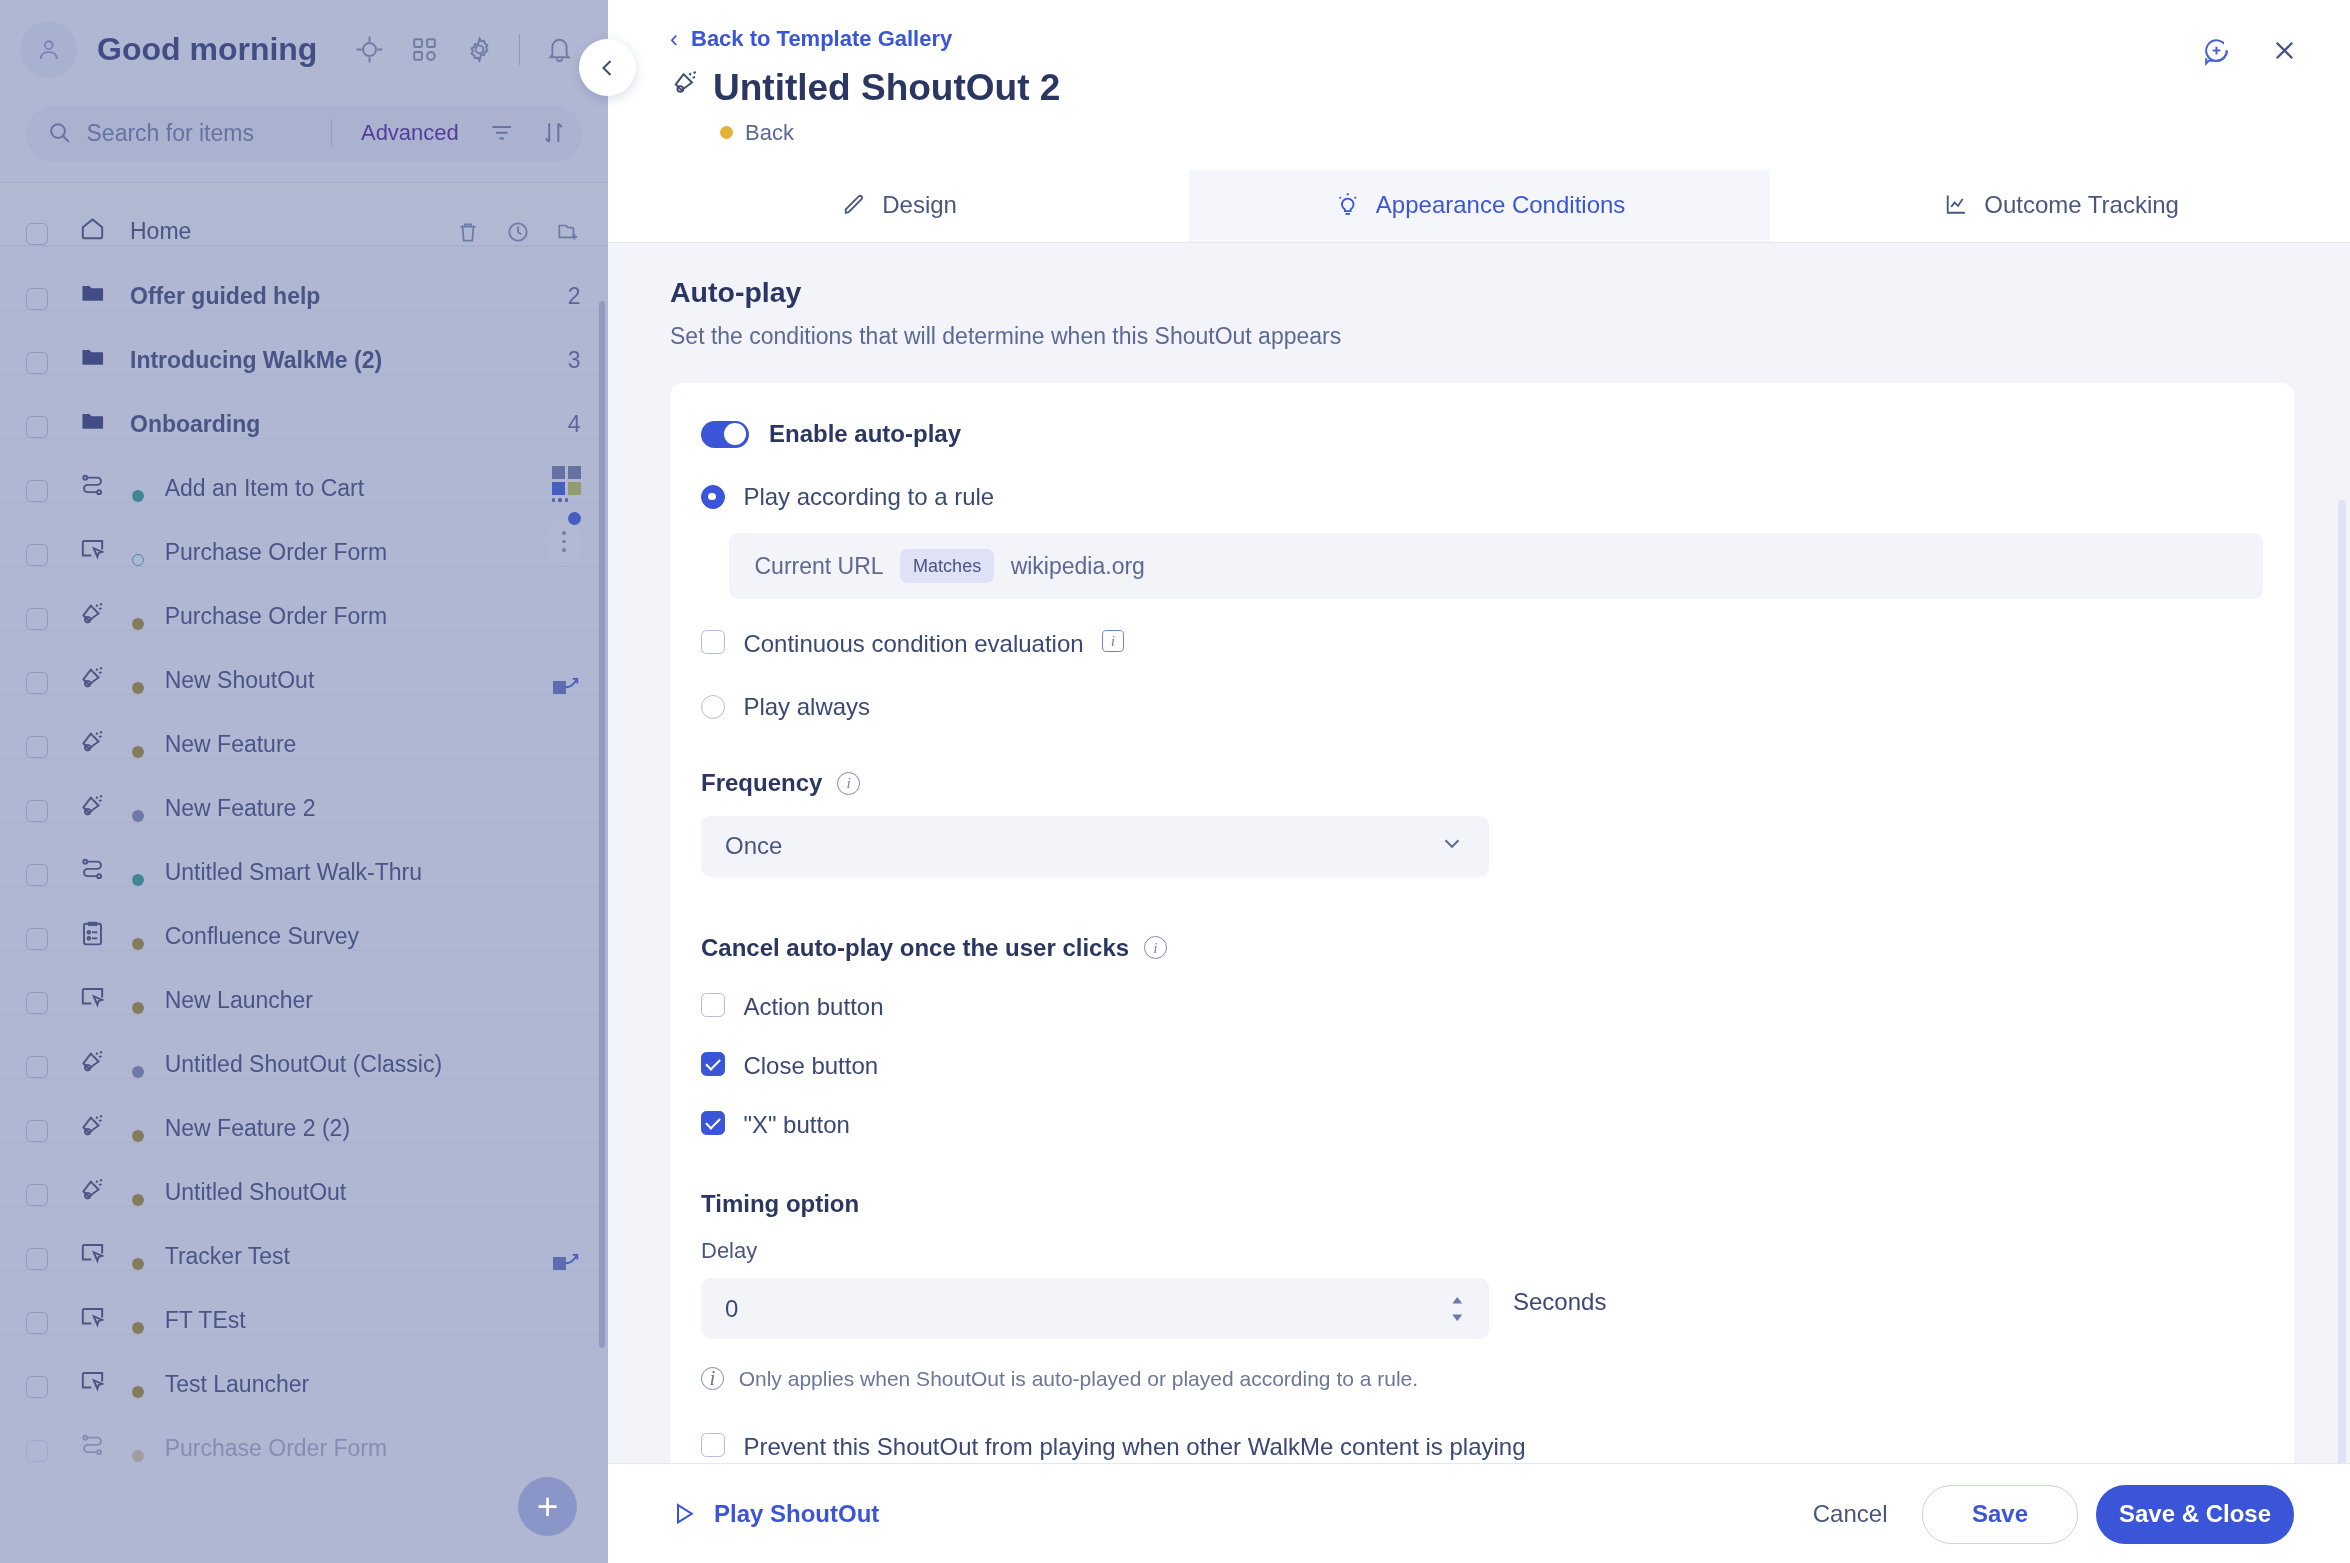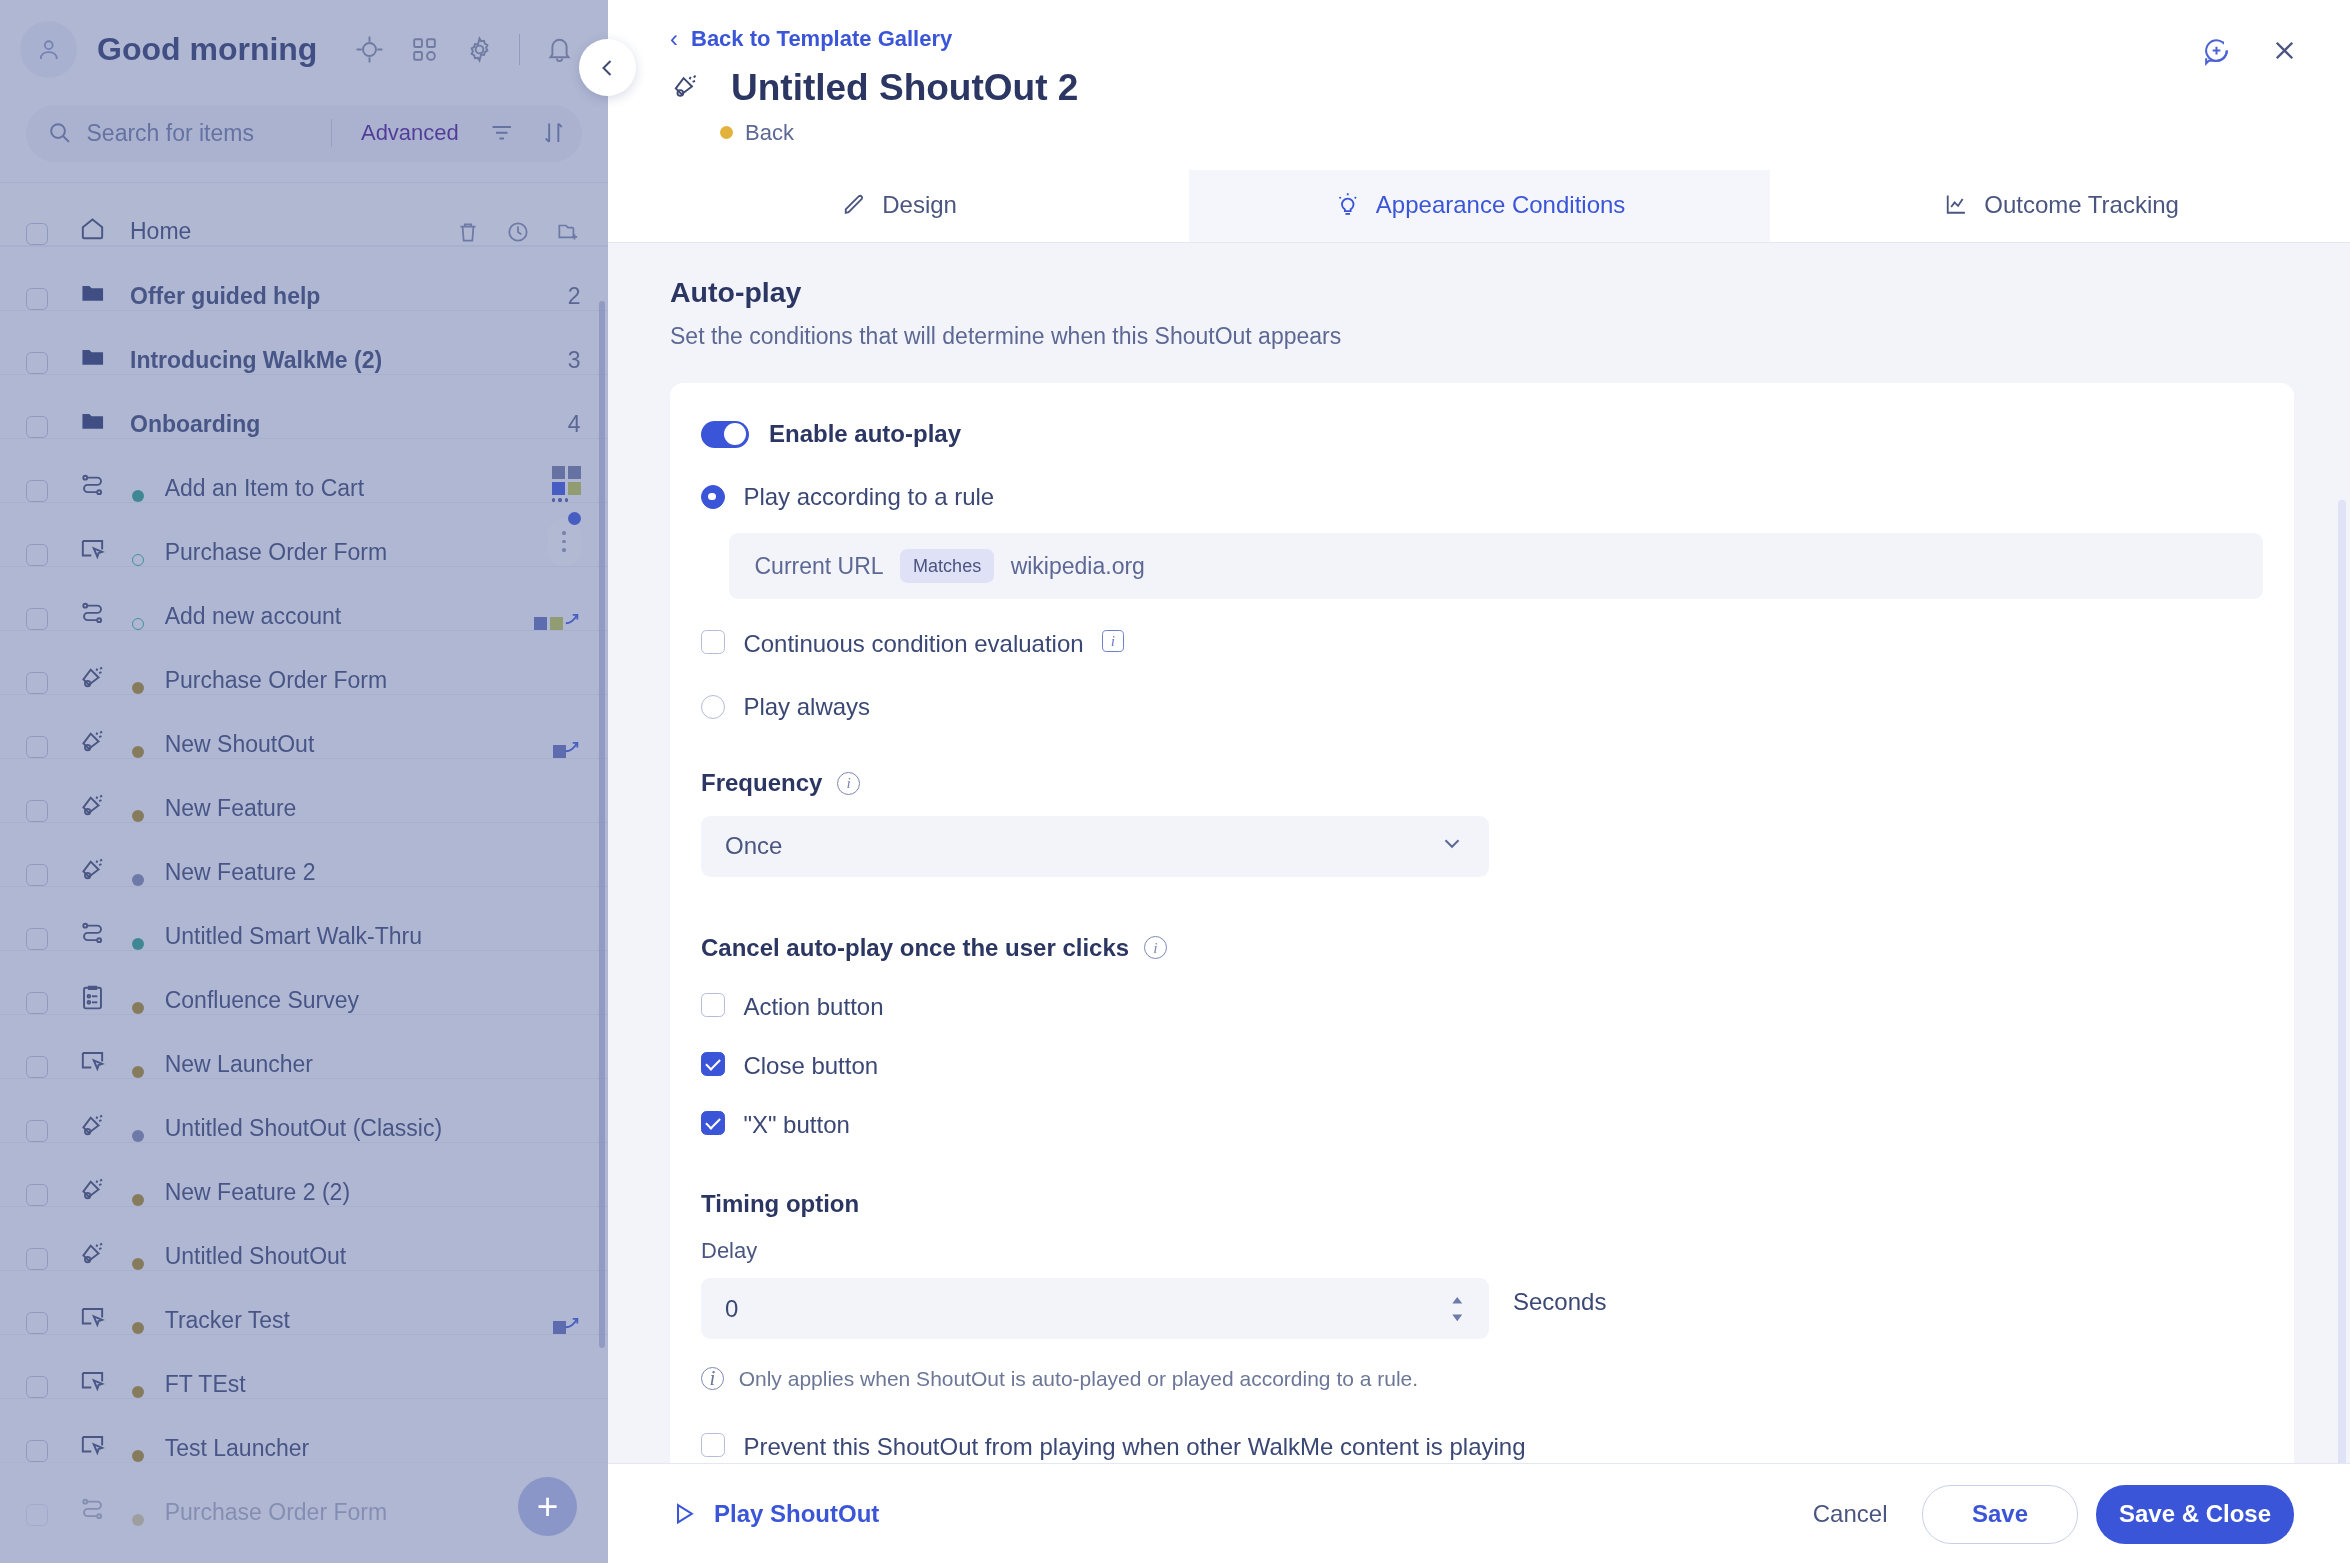--- a/index.html
+++ b/index.html
@@ -104,21 +104,21 @@
     width: 57px; height: 57px; border-radius: 50%;
     background: #fff; box-shadow: 0 2.8px 11px rgba(40,60,120,.18);
     display:flex; align-items:center; justify-content:center;
     z-index: 60;
   }
 
   .p-head { padding: 26px 57px 0 62px; position: relative; }
   .crumb { display:flex; align-items:center; gap: 13px; }
   .crumb .chev { color: #3b55d9; font-size: 24px; line-height: 1; }
   .crumb a { font-size: 22px; font-weight: bold; color: #3b55d9; text-decoration: none; }
-  .p-title-row { display:flex; align-items:center; gap: 30px; margin-top: 14.7px; }
+  .p-title-row { display:flex; align-items:flex-start; gap: 12px; margin-top: 14.7px; }
   .p-title { font-size: 37px; font-weight: bold; color: #2b3663; }
   .p-status { display:flex; align-items:center; gap: 12px; margin: 11px 0 0 50px; }
   .p-status .sdot { width: 13px; height: 13px; border-radius:50%; background:#e3b23c; }
   .p-status span { font-size: 22px; color: #5d6894; }
   .p-head-icons { position:absolute; right: 51px; top: 35px; display:flex; align-items:center; gap: 37px; }
 
   .tabs { display: flex; border-bottom: 0.9px solid #e4e8f3; margin-top: 24px; }
   .tab {
     flex: 1; height: 72px; display:flex; align-items:center; justify-content:center;
     gap: 14.7px; font-size: 24px; color: #4b5680; cursor: pointer;
@@ -381,42 +381,20 @@
                 <i></i>
                 <i></i>
               </span>
             </span>
             <span class="bluedot"></span>
           </div>
           <div class="row">
             <span class="cb"></span>
             <span class="rowicon">
               <svg width="29" height="29" viewBox="0 0 24 24" fill="none" stroke="#3e4a73" stroke-width="1.6">
-                <circle cx="6" cy="5.5" r="1.6"></circle>
-                <path d="M7.6 5.5H16a3 3 0 0 1 0 6H8a3 3 0 0 0 0 6h8"></path>
-                <circle cx="17.5" cy="17.5" r="1.6"></circle>
-              </svg>
-            </span>
-            <span class="dot hollow"></span>
-            <span class="rowlabel">Add new account</span>
-            <span class="rowright">
-              <span style="display:flex;gap:2.8px;align-items:flex-end">
-                <span class="tile" style="background:#5d6fb8"></span>
-                <span class="tile" style="background:#b8c152"></span>
-                <svg width="18.4" height="18.4" viewBox="0 0 24 24" fill="none" stroke="#3b55d9" stroke-width="2.4" style="margin:-11px 0 0 -3.7px">
-                  <path d="M5 16C10 16 16 12 19 6"></path>
-                  <path d="M14 5h6v6"></path>
-                </svg>
-              </span>
-            </span>
-          </div>
-          <div class="row">
-            <span class="cb"></span>
-            <span class="rowicon">
-              <svg width="29" height="29" viewBox="0 0 24 24" fill="none" stroke="#3e4a73" stroke-width="1.6">
                 <path d="M4.5 13.5l6-8 6.5 6.5-8 6z"></path>
                 <circle cx="8" cy="17" r="2.2"></circle>
                 <path d="M16 4.6l-.8 1.8M19.4 7.6l-1.9.8M19.8 3.6l-1.4 1.4"></path>
               </svg>
             </span>
             <span class="dot" style="background:#a68a2e"></span>
             <span class="rowlabel">Purchase Order Form</span>
           </div>
           <div class="row">
             <span class="cb"></span>

